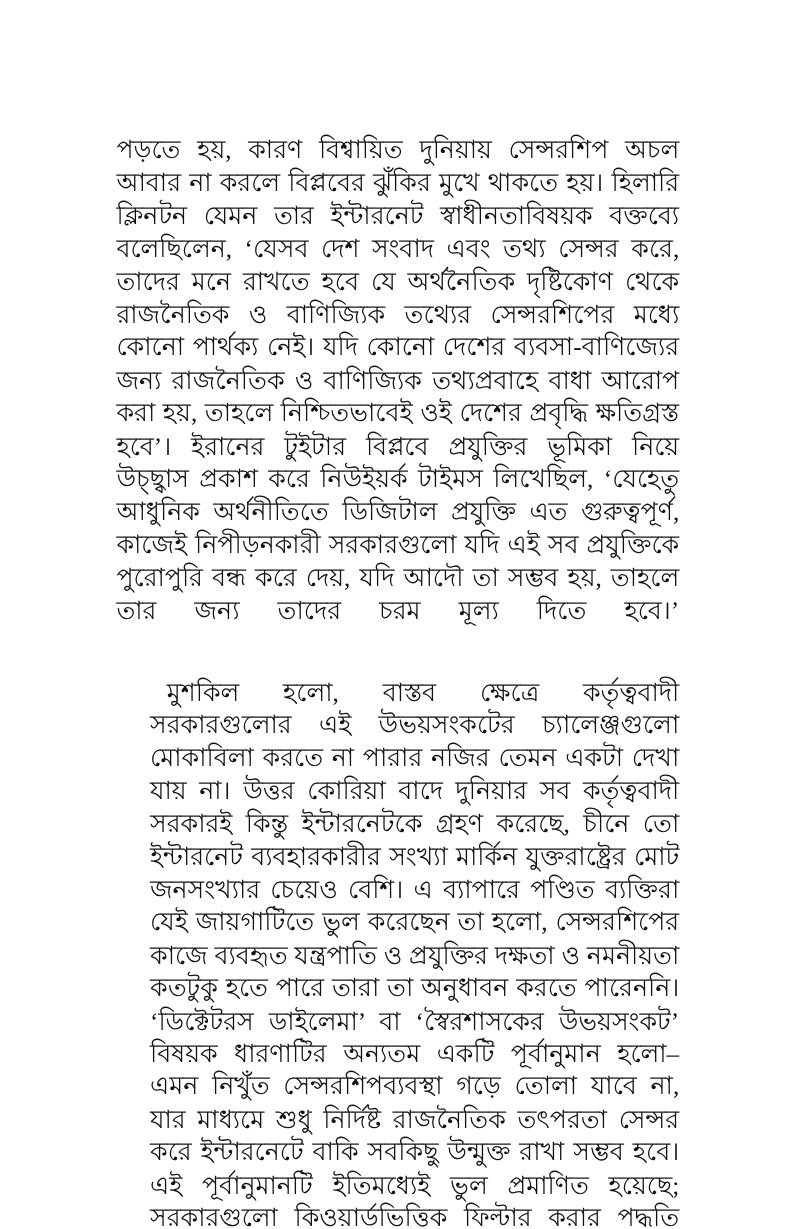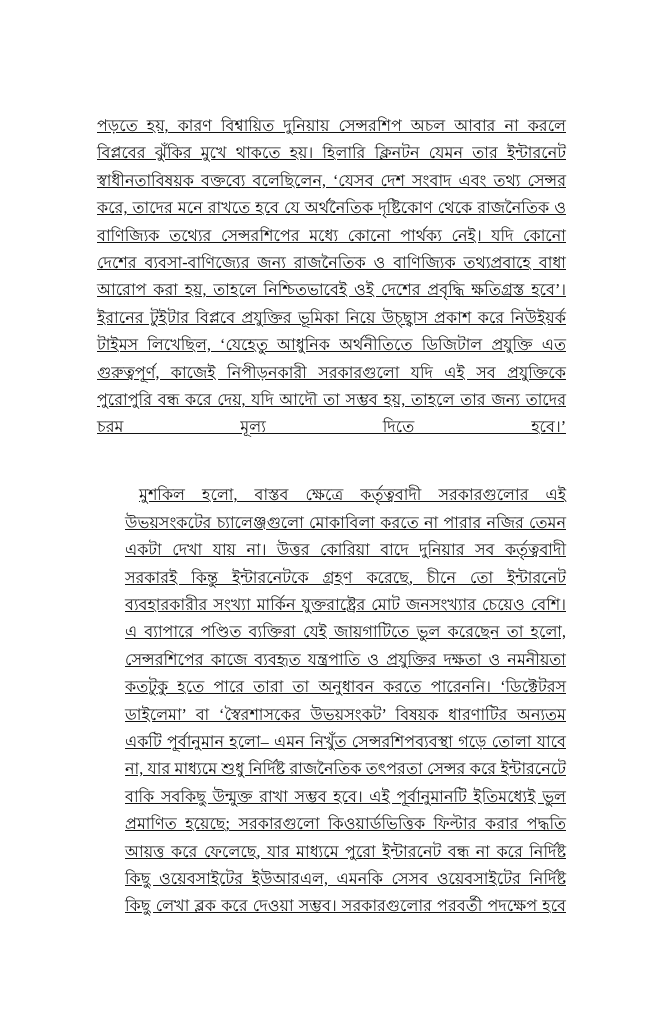--- a/index.html
+++ b/index.html
@@ -28,28 +28,27 @@
     position: absolute;
     left: 97px;
     top: 112px;
     width: 469px;
   }
 
   .para {
     margin: 0 0 0 0;
     text-align: justify;
     text-justify: inter-word;
-    font-size: 16px;
+    font-size: 21px;
     line-height: 27.4px;
     color: #121212;
     font-family: "Liberation Serif", "DejaVu Serif", serif;
     word-spacing: 0.02em;
     letter-spacing: 0;
     hyphens: none;
-    text-decoration: underline;
   }
 
   .para.first {
     text-indent: 0;
   }
 
   .para.second {
     text-indent: 14px;
     margin-top: 13px;
     margin-left: 28px;

